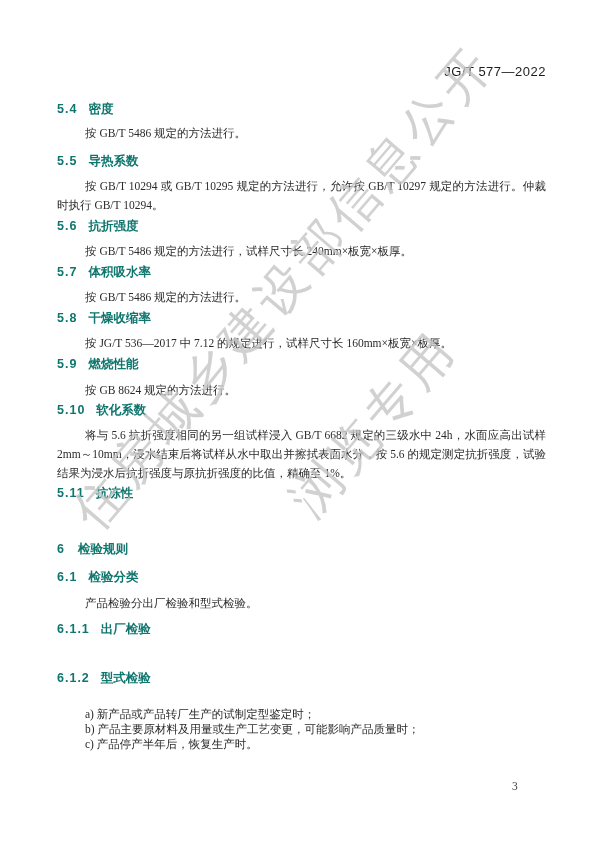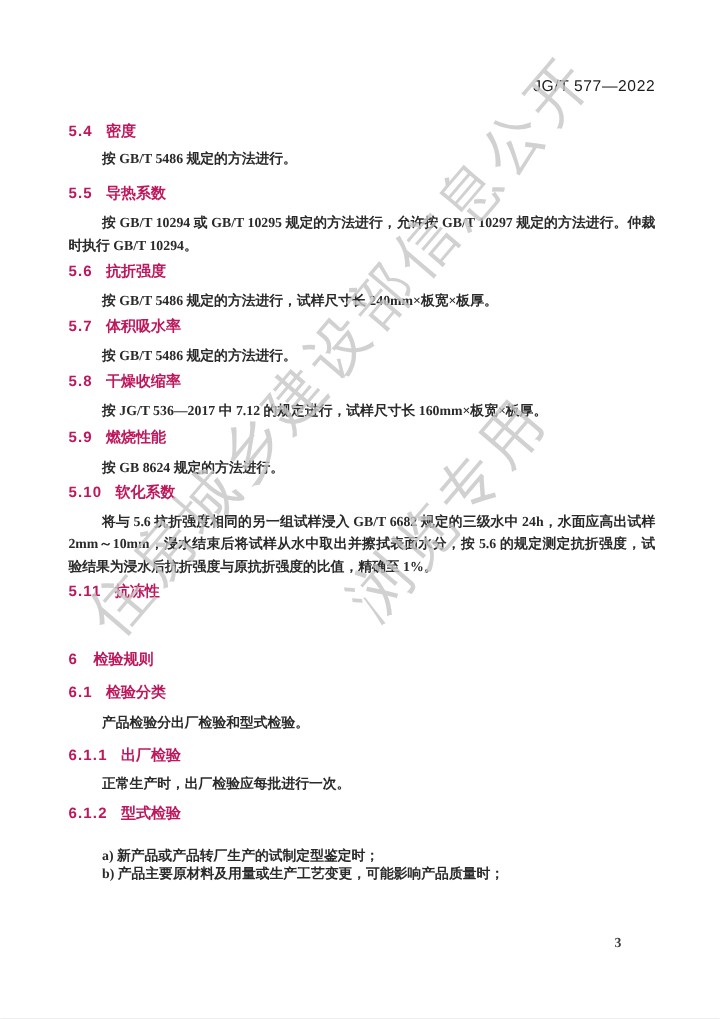--- a/index.html
+++ b/index.html
@@ -1,28 +1,28 @@
 <!DOCTYPE html>
 <html><head>
 <meta charset="utf-8">
 <style>
   html,body{margin:0;padding:0;background:#e8e8e8;}
   .page{
     position:relative;width:600px;height:849px;background:#ffffff;
     overflow:hidden;font-family:"Liberation Serif","DejaVu Serif",serif;
     color:#262626;box-shadow:0 0 4px rgba(0,0,0,.2);
   }
-  .abs{position:absolute;font-weight:bold;}
+  .abs{position:absolute;}
   .doc-header{
     top:64px;right:54px;font-family:"Liberation Sans","DejaVu Sans",sans-serif;
     font-weight:400;font-size:13px;letter-spacing:.5px;color:#1c1c1c;
   }
   .h2{
     left:57px;font-family:"Liberation Sans","DejaVu Sans",sans-serif;
-    font-weight:700;font-size:12.5px;color:#be185d;white-space:nowrap;
+    font-weight:700;font-size:12.5px;color:#0f766e;white-space:nowrap;
   }
   .h2 .num{margin-right:11px;letter-spacing:1px;}
   .h1 .num{margin-right:13px;}
   .p{
     left:57px;width:489px;font-size:11.5px;line-height:19px;
     text-indent:28px;text-align:justify;color:#2a2a2a;
   }
   .li{
     left:57px;width:489px;font-size:11.5px;line-height:15px;
     padding-left:28px;box-sizing:border-box;color:#2a2a2a;white-space:nowrap;
@@ -92,23 +92,23 @@
   </div>
 
   <div class="abs h2" style="top:569px">
     <span class="num">6.1</span><span class="ttl">检验分类</span>
   </div>
   <div class="abs p" style="top:594px">产品检验分出厂检验和型式检验。</div>
 
   <div class="abs h2" style="top:621px">
     <span class="num">6.1.1</span><span class="ttl">出厂检验</span>
   </div>
-  <div class="abs p" style="top:645px">正常生产时，出厂检验应每批进行一次。</div>
 
   <div class="abs h2" style="top:670px">
     <span class="num">6.1.2</span><span class="ttl">型式检验</span>
   </div>
   <div class="abs li" style="top:722px">b) 产品主要原材料及用量或生产工艺变更，可能影响产品质量时；</div>
   <div class="abs li" style="top:707px">a) 新产品或产品转厂生产的试制定型鉴定时；</div>
+  <div class="abs li" style="top:737px">c) 产品停产半年后，恢复生产时。</div>
 
   <div class="abs page-num">3</div>
 
 </div>
 
 </body></html>

